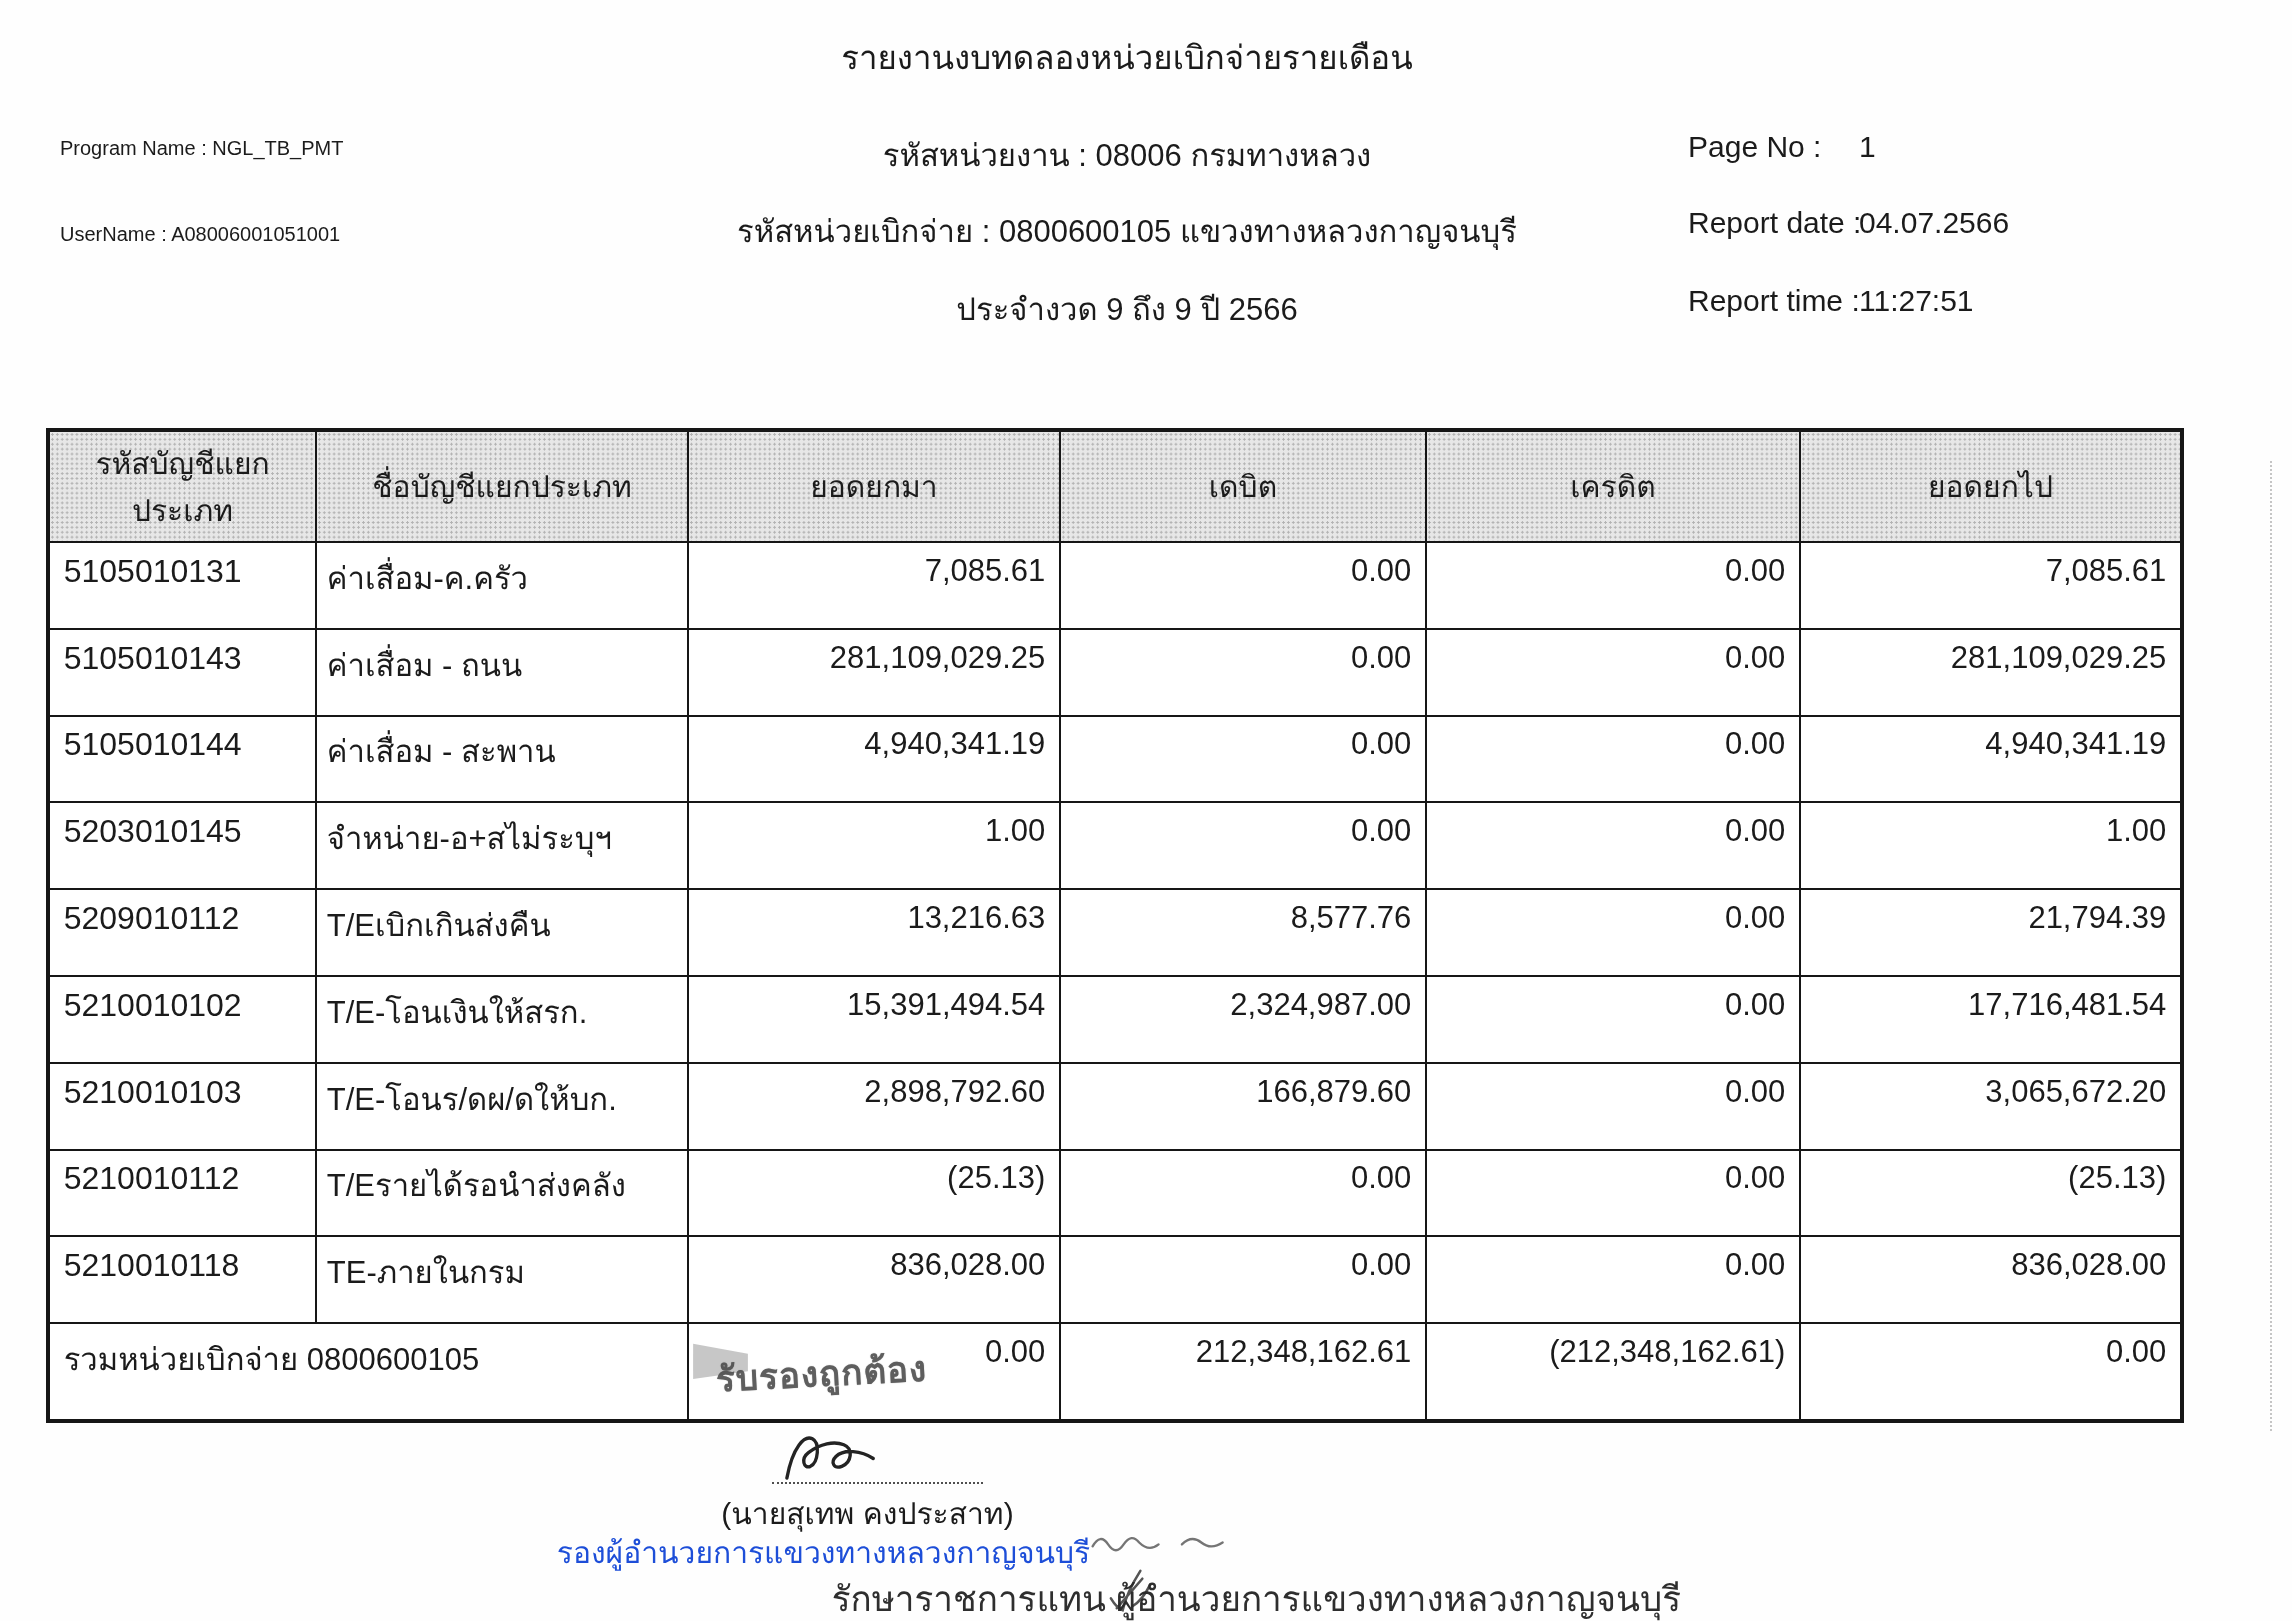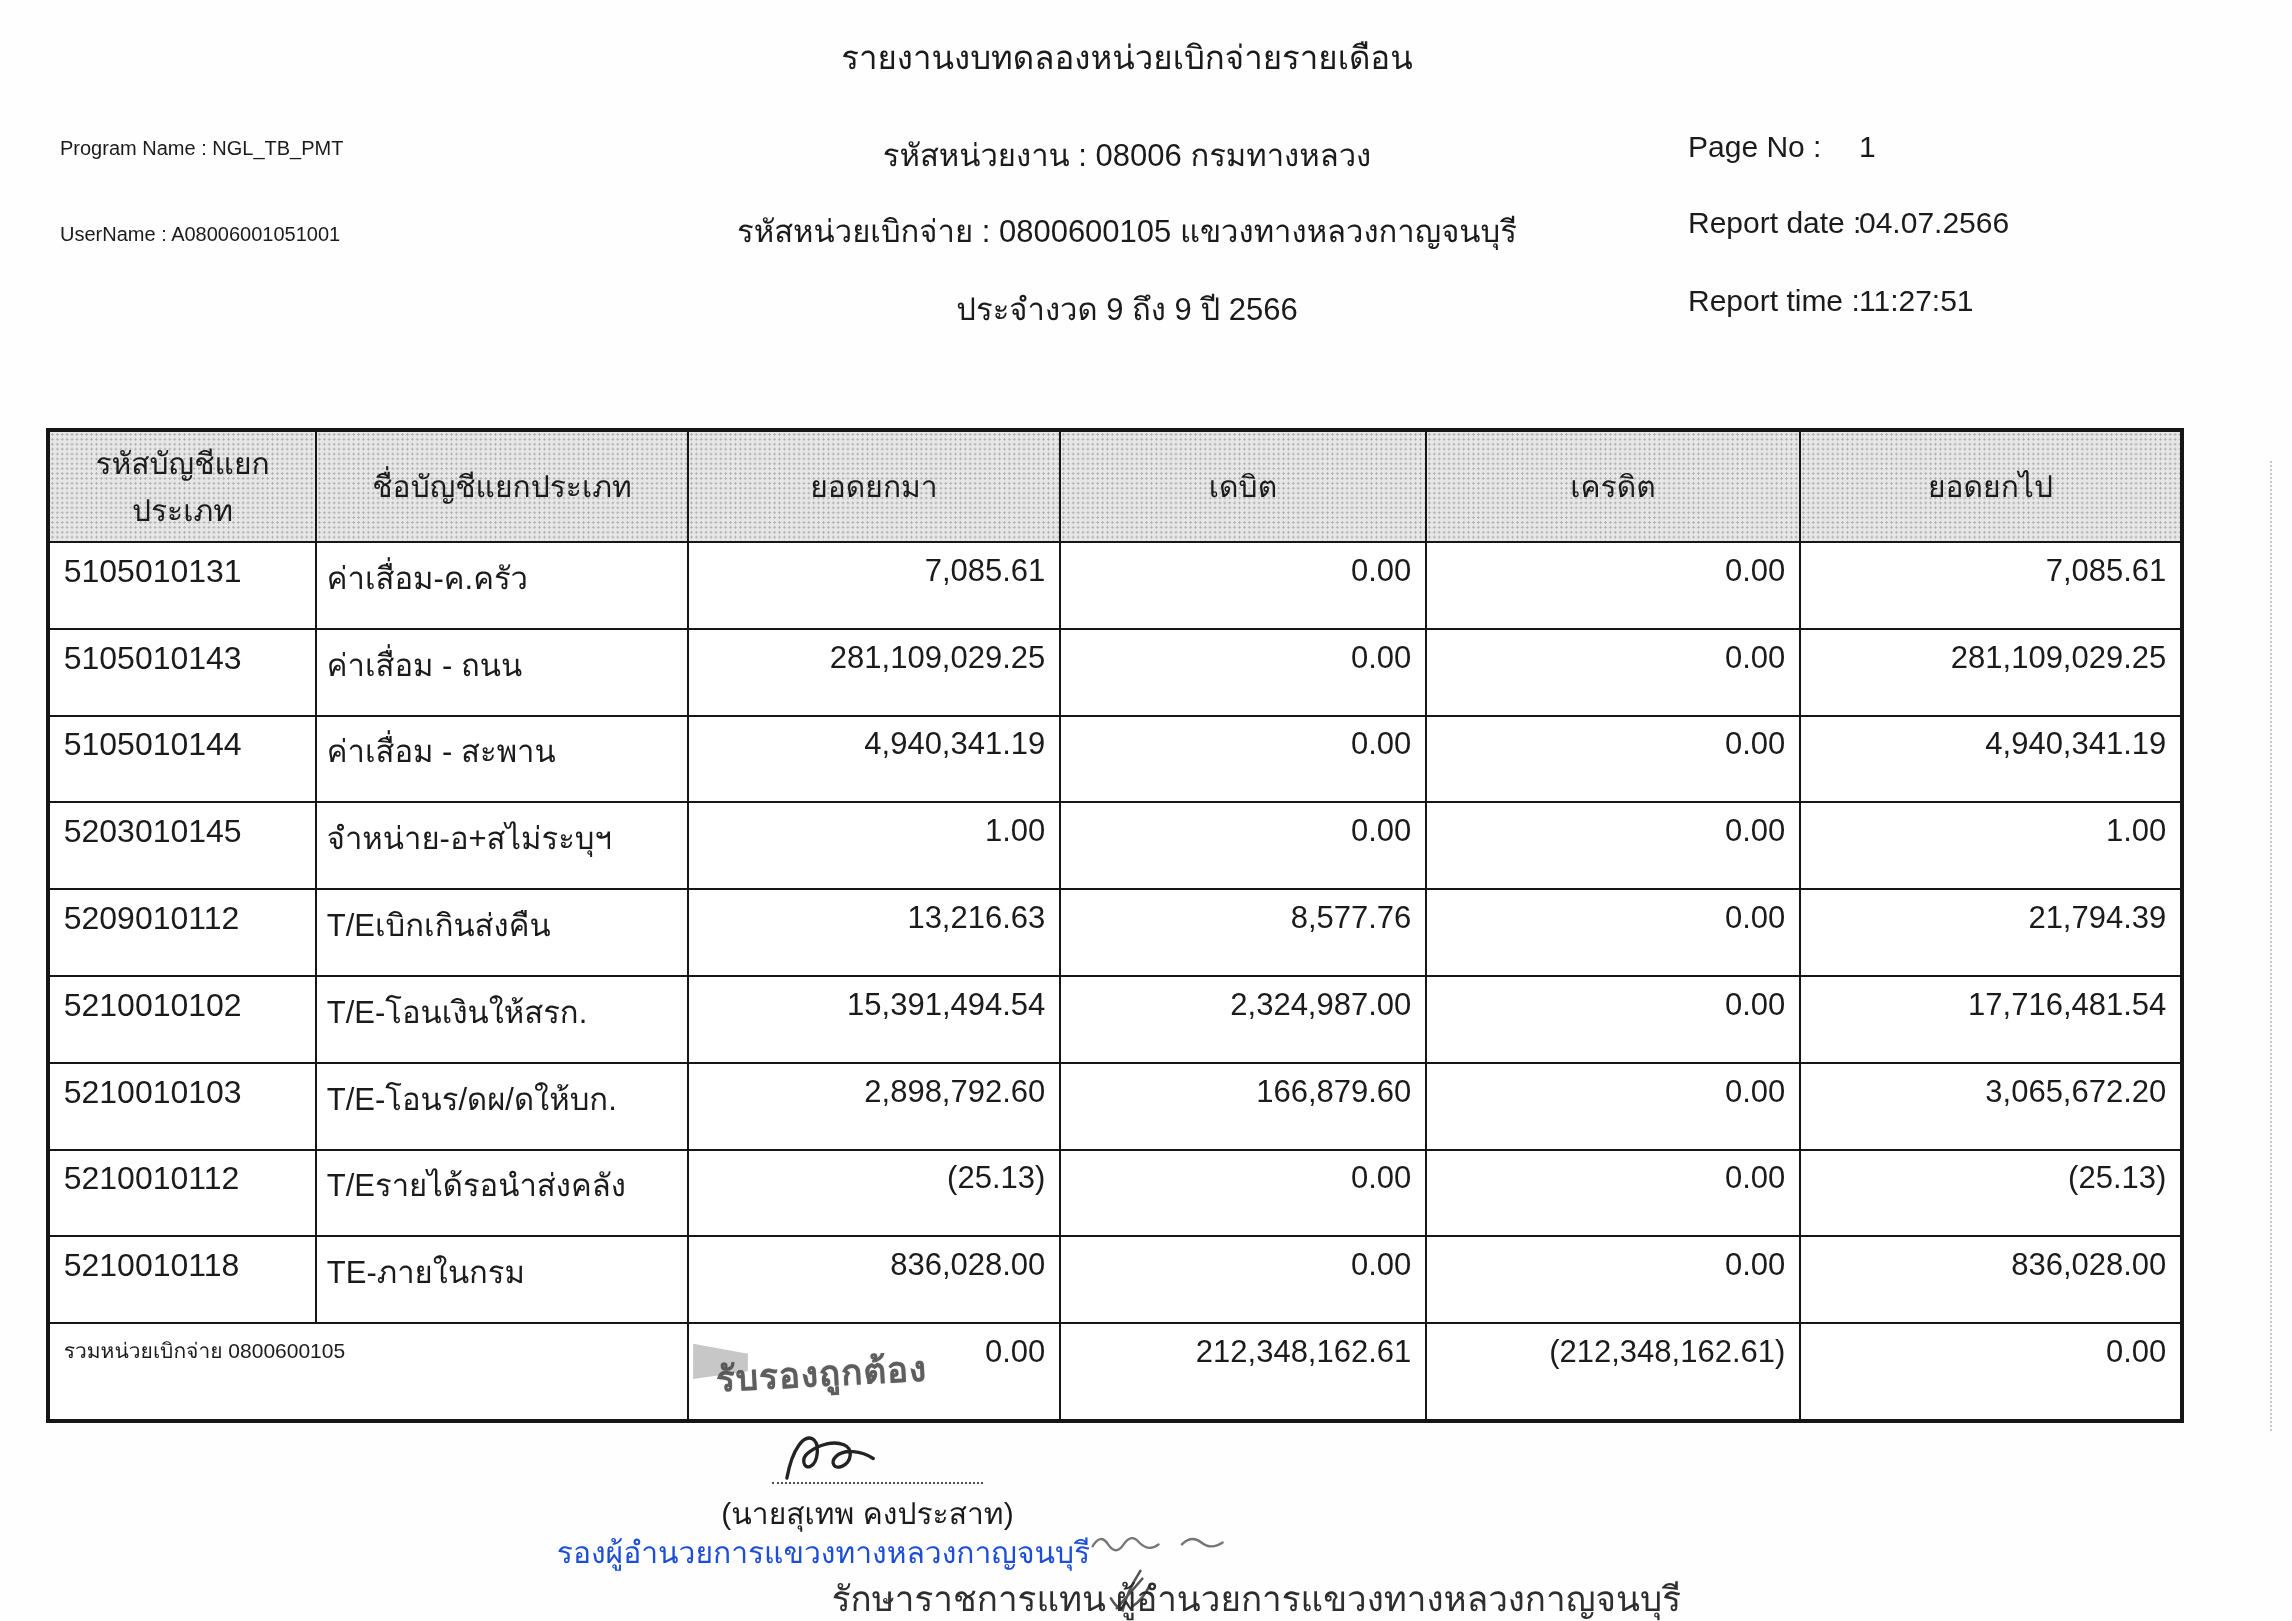--- a/index.html
+++ b/index.html
@@ -30,21 +30,21 @@
     height:107px; vertical-align:middle; text-align:center;
     font-weight:normal; font-size:30px;
     background-color:#e7e7e7;
     background-image:radial-gradient(#b3b3b3 1px, rgba(0,0,0,0) 1px);
     background-size:4.9px 4.9px;
   }
   .tb td { height:74px; padding-top:9.8px; }
   .c-code { text-align:left;  padding-left:13.7px; font-size:32px; }
   .c-name { text-align:left;  padding-left:9.8px;margin-left:44px; }
   .c-num  { text-align:right; padding-right:13.7px; }
-  .total-label { font-size:21px; padding-left:13.7px; }
+  .total-label { font-size:31px; padding-left:13.7px; }
   .total-row td { height:84px; }
   .begin-total-cell { position:relative; }
   .stamp {
     position:absolute; left:27.4px; top:21.6px;
     font-size:35px; font-weight:bold; color:#4d4d4d;
     transform:rotate(-3deg); letter-spacing:1px; opacity:.9;
     white-space:nowrap;
     text-shadow:0 0 1px #8a8a8a;
   }
   .stamp-smudge { position:absolute; left:2px; top:13.7px; opacity:.55; }

